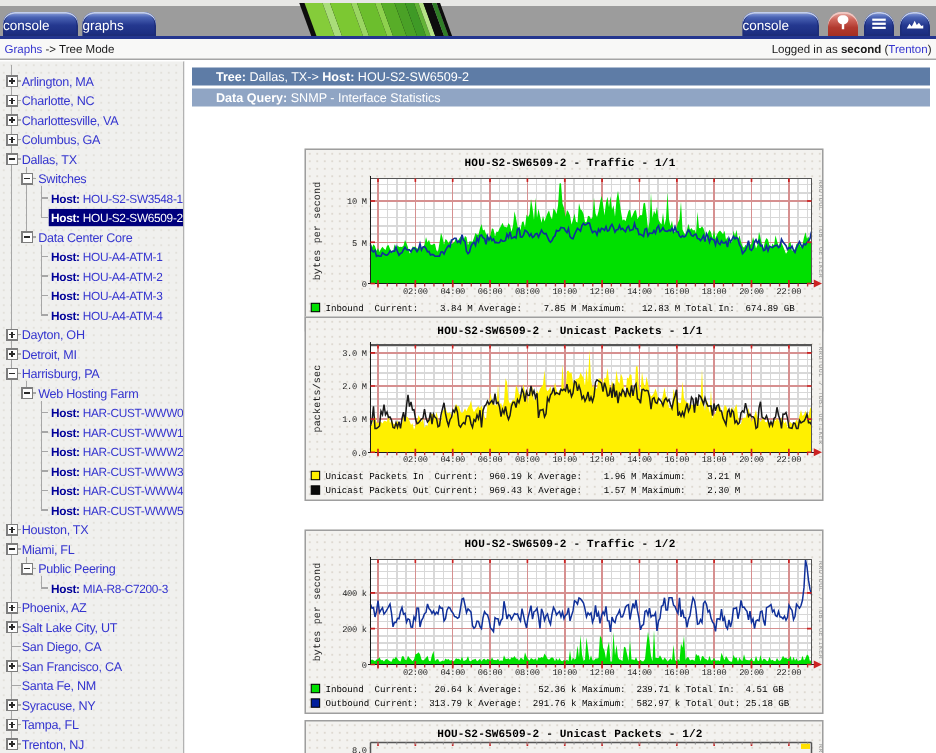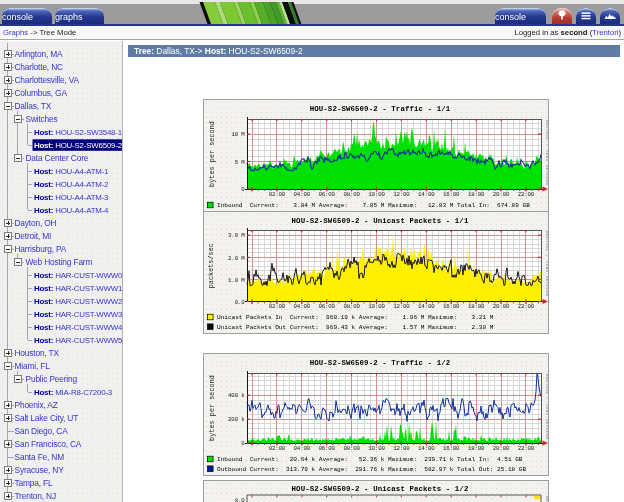--- a/index.html
+++ b/index.html
@@ -4,21 +4,21 @@
 html,body{width:624px;height:502px;overflow:hidden;font-family:"Liberation Sans",sans-serif;background:#fff;position:relative}
 #hdr{position:absolute;left:0;top:0;width:624px;height:24px;background:#9c9c9c;border-top:4px solid #e7e7e5}
 #blueline{position:absolute;left:0;top:24px;width:624px;height:2px;background:#24368f}
 .tab{position:absolute;top:8px;height:16px;border-radius:8px 8px 0 0;color:#fff;font-weight:normal;font-size:9px;line-height:18px;text-align:left;background:linear-gradient(180deg,#93a7e0 0%,#4a63b4 22%,#24388f 55%,#1b2c7e 100%);box-shadow:inset 0 1.2px 0 #c3cfee,inset 0 0 0 1px #1d2d77}
 .ibtn{position:absolute;top:8px;width:20px;height:16px;border-radius:9px 9px 0 0;background:linear-gradient(180deg,#93a7e0 0%,#4a63b4 22%,#24388f 55%,#1b2c7e 100%);box-shadow:inset 0 1.2px 0 #c3cfee,inset 0 0 0 1px #1d2d77}
 .ibtn.red{background:linear-gradient(180deg,#e8b0aa 0%,#d0695e 30%,#b23a2f 65%,#a43024 100%);box-shadow:inset 0 1.2px 0 #f0cac5}
 #crumb{position:absolute;left:0;top:26px;width:624px;height:14px;background:#f8f8f7;border-bottom:1px solid #a5a5a5;font-size:7.7px;line-height:14px;color:#1a1a1a}
 #crumb a{color:#3535cf;text-decoration:none}
 #sidebar{position:absolute;left:0;top:41px;width:123px;height:461px;background-color:#f0f0ee;background-image:radial-gradient(#e2e0da 0.7px,rgba(0,0,0,0) 0.9px);background-size:5px 5px;border-right:1px solid #b2b2b2}
 #content{position:absolute;left:123px;top:41px;width:501px;height:461px;background:#fff}
-.bar{position:absolute;left:5px;width:492px;height:12px;font-size:8.4px;line-height:12.5px;color:#fff;padding-left:6px;white-space:nowrap}
+.bar{position:absolute;left:5px;width:492px;height:12px;font-size:8.4px;line-height:12.5px;color:#fff;padding-left:16px;white-space:nowrap}
 .bar b{color:#fff}
 .panel{position:absolute;left:80px;width:346px;border:1px solid #9e9e9e;background-color:#f3f2ef;background-image:radial-gradient(#ded9d1 0.7px,rgba(0,0,0,0) 0.9px);background-size:5px 5px;overflow:hidden}
 </style></head>
 <body>
 <div id="hdr"></div>
 <svg width="112" height="23" viewBox="0 0 112 23" style="position:absolute;left:195px;top:2px">
     <g transform="skewX(20)">
       <polygon points="4.5,0 90,0 90,23 4.5,23" fill="#0d0d0d"></polygon>
       <rect x="8" y="0" width="12" height="23" fill="#85cc3a"></rect>
       <rect x="20" y="0" width="5" height="23" fill="#aadd7a"></rect>
@@ -186,20 +186,21 @@
       <text x="14.5" y="445" font-family="Liberation Sans,sans-serif" font-size="8.4" letter-spacing="-0.18" fill="#3535cf">Tampa, FL</text>
       <line x1="11" y1="455" x2="14" y2="455" stroke="#a6a6a6" stroke-width="1" shape-rendering="crispEdges"></line>
       <rect x="4.5" y="451.5" width="7" height="7" fill="#fdfdfd" stroke="#7d7d7d" stroke-width="1" shape-rendering="crispEdges"></rect>
       <line x1="6" y1="455" x2="10" y2="455" stroke="#2a2a2a" stroke-width="1" shape-rendering="crispEdges"></line>
       <line x1="8" y1="453" x2="8" y2="457" stroke="#2a2a2a" stroke-width="1" shape-rendering="crispEdges"></line>
       <text x="14.5" y="458" font-family="Liberation Sans,sans-serif" font-size="8.4" letter-spacing="-0.18" fill="#3535cf">Trenton, NJ</text>
     </svg>
   </div>
 <div id="content">
 <div class="bar" style="top:4px;background:#5e7ca6"><b>Tree:</b> Dallas, TX-&gt; <b>Host:</b> HOU-S2-SW6509-2</div>
+<div class="bar" style="top:18px;background:#90a5c4"><b>Data Query:</b> SNMP - Interface Statistics</div>
 <div class="panel" style="top:58px;height:122px">
       <svg width="344" height="120" viewBox="0 0 344 120" style="position:absolute;left:0;top:0">
         <rect x="43" y="19" width="294" height="70" fill="#ffffff"></rect>
         <line x1="54.2" y1="19" x2="54.2" y2="89" stroke="#d8d8d8" stroke-width="1" shape-rendering="crispEdges"></line>
         <line x1="60.5" y1="19" x2="60.5" y2="89" stroke="#d8d8d8" stroke-width="1" shape-rendering="crispEdges"></line>
         <line x1="66.7" y1="19" x2="66.7" y2="89" stroke="#d8d8d8" stroke-width="1" shape-rendering="crispEdges"></line>
         <line x1="79.1" y1="19" x2="79.1" y2="89" stroke="#d8d8d8" stroke-width="1" shape-rendering="crispEdges"></line>
         <line x1="85.3" y1="19" x2="85.3" y2="89" stroke="#d8d8d8" stroke-width="1" shape-rendering="crispEdges"></line>
         <line x1="91.6" y1="19" x2="91.6" y2="89" stroke="#d8d8d8" stroke-width="1" shape-rendering="crispEdges"></line>
         <line x1="104" y1="19" x2="104" y2="89" stroke="#d8d8d8" stroke-width="1" shape-rendering="crispEdges"></line>

